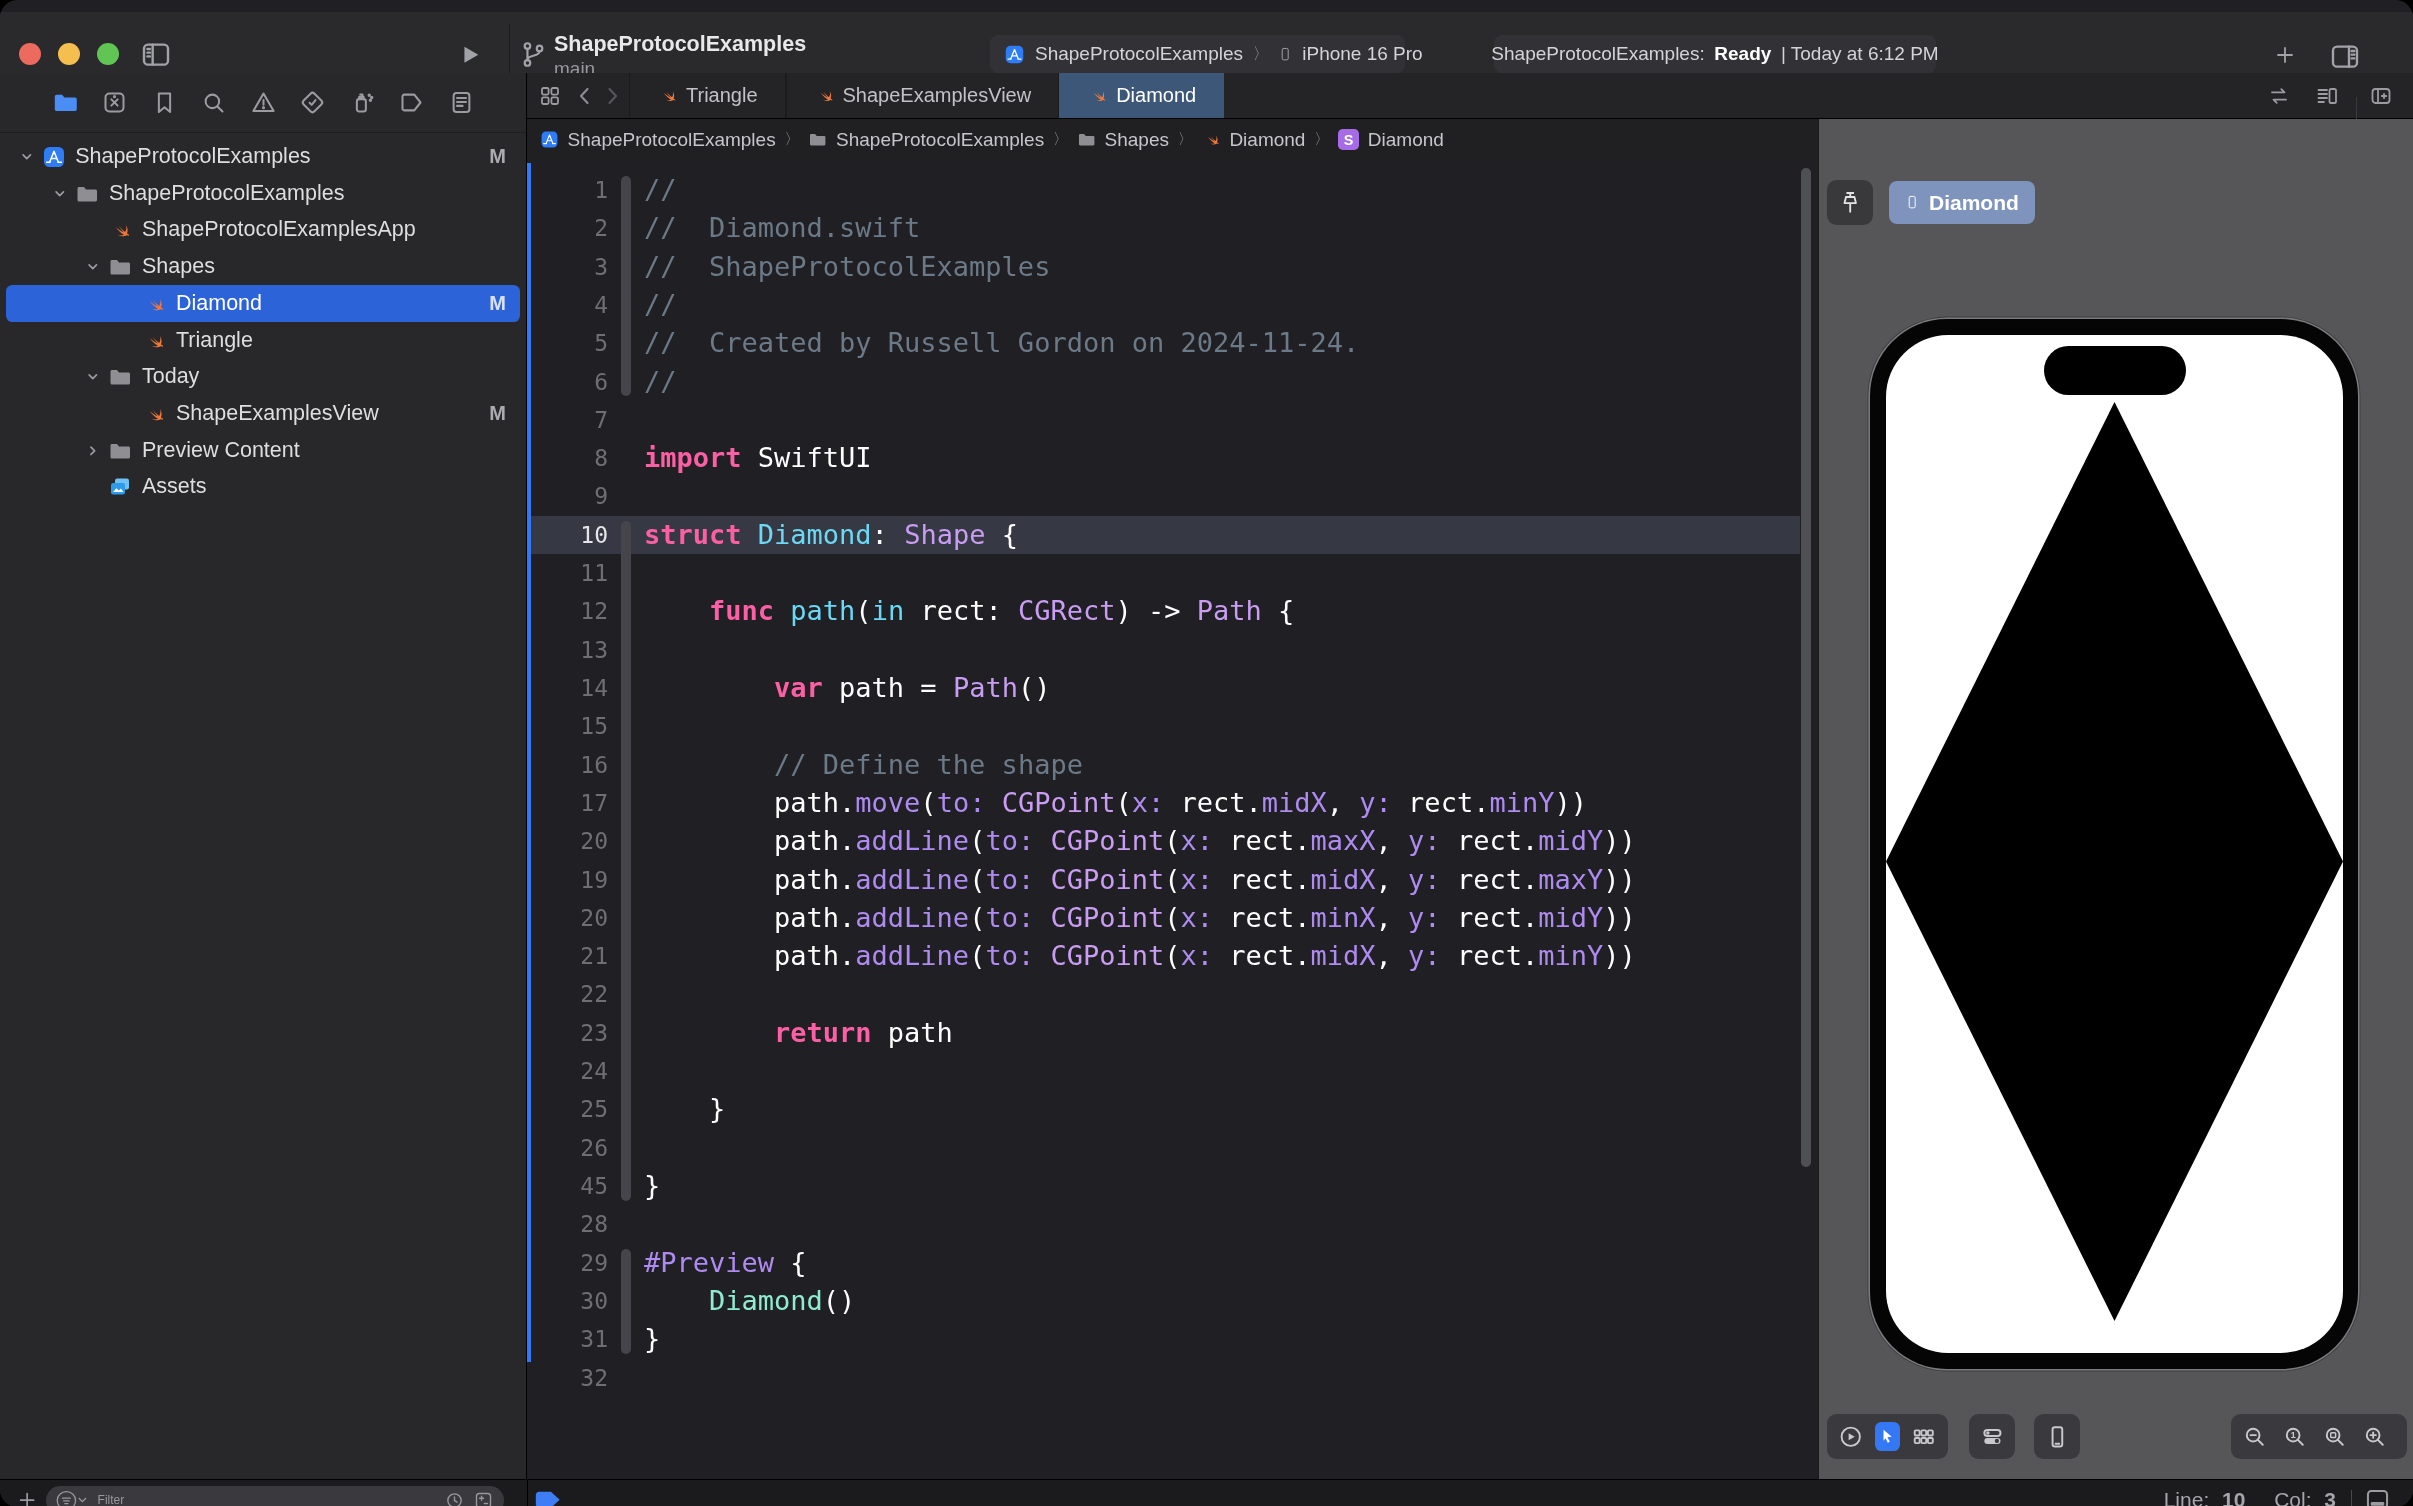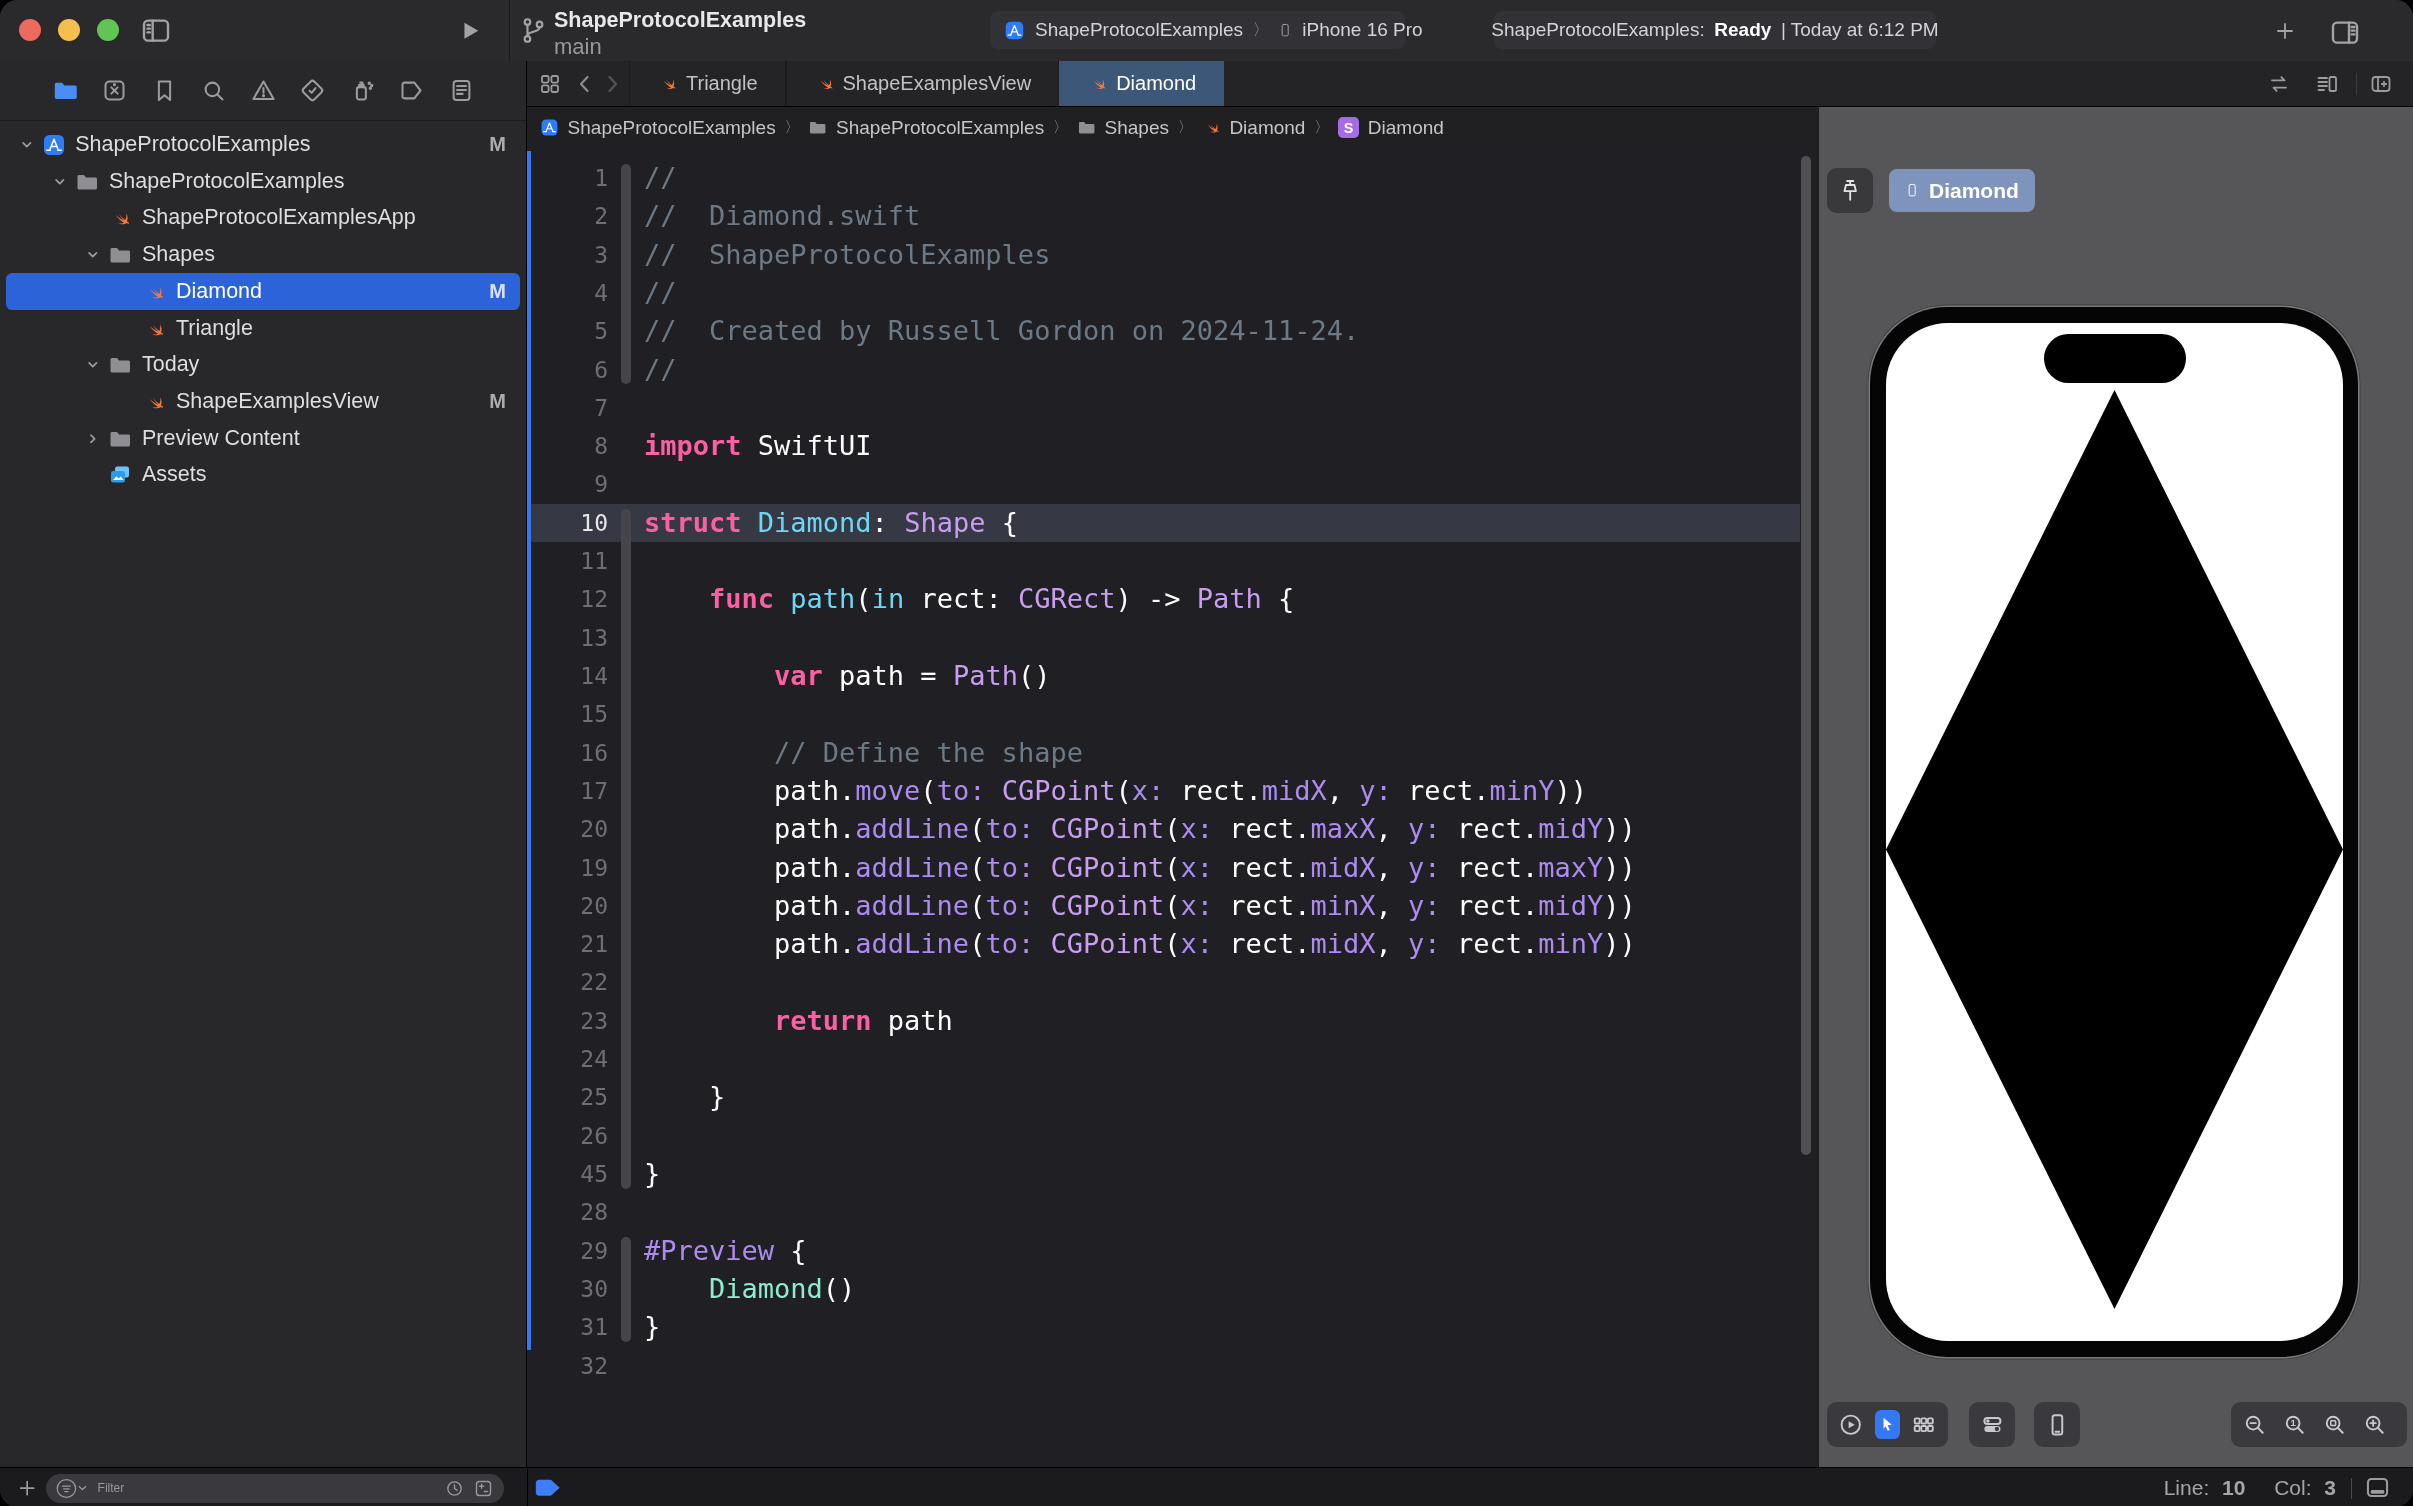--- a/index.html
+++ b/index.html
@@ -1,27 +1,27 @@
 <!DOCTYPE html>
 <html style="--accent: #3478F6; --kw: #FC5FA3; --decl: #6BD9F5; --type: #C99DF2; --call: #AE8BF0; --comment: #6C7986; --plain: #FFFFFF; --proj: #8FEDCF;font-size:12.8px"><head>
 <meta charset="utf-8">
 <style>
   html,body{margin:0;padding:0;background:#000;}
   body{font-family:"Liberation Sans",sans-serif;-webkit-font-smoothing:antialiased;}
   #root{position:relative;width:2413px;height:1507px;background:#1F1F24;overflow:hidden;border-radius:17.6px;}
-  .abs{position:absolute;}
+  .abs{position:absolute;margin-top:12px;}
   svg{display:block;width:100%;height:100%;}
   .ico{color:#A2A3A8;}
   
   #titlebar{left:0;top:0;width:2413px;height:61px;background:#2A2A2C;border-bottom:0.8px solid #000;}
   .tl{width:22.3px;height:22.3px;border-radius:50%;top:19px;}
   #tb-divider{left:509px;top:0;width:0.8px;height:61px;background:#1B1B1D;}
   .tb-icon{width:32px;height:32px;top:14.4px;}
   #proj-title{left:554px;top:8px;font-size:21.5px;font-weight:bold;color:#E8E8EA;}
-  #proj-branch{left:554px;top:34px;font-size:22px;color:#98989D;}
+  #proj-branch{left:554px;top:34px;font-size:19px;color:#98989D;}
   .chip{top:11.2px;height:38px;background:#323236;border-radius:8px;display:flex;align-items:center;gap:9.6px;padding:0 14.4px;box-sizing:border-box;color:#D4D4D8;font-size:19px;white-space:nowrap;}
   .chip .sep{color:#8E8E93;font-size:16px;}
   .mini{width:21px;height:21px;flex:0 0 auto;}
   .mini-phone{width:14.4px;height:22.3px;flex:0 0 auto;}
   #status-chip{justify-content:center;}
   #status-chip b{color:#FFF;}
   
   #navigator{left:0;top:61px;width:527px;height:1406px;background:#28282A;border-right:0.8px solid #000;box-sizing:border-box;}
   #nav-strip{position:absolute;left:0;top:0;width:100%;height:59px;border-bottom:0.8px solid #1D1D1F;}
   .nav-tab{position:absolute;top:16px;width:27px;height:27px;color:#9B9BA0;}

